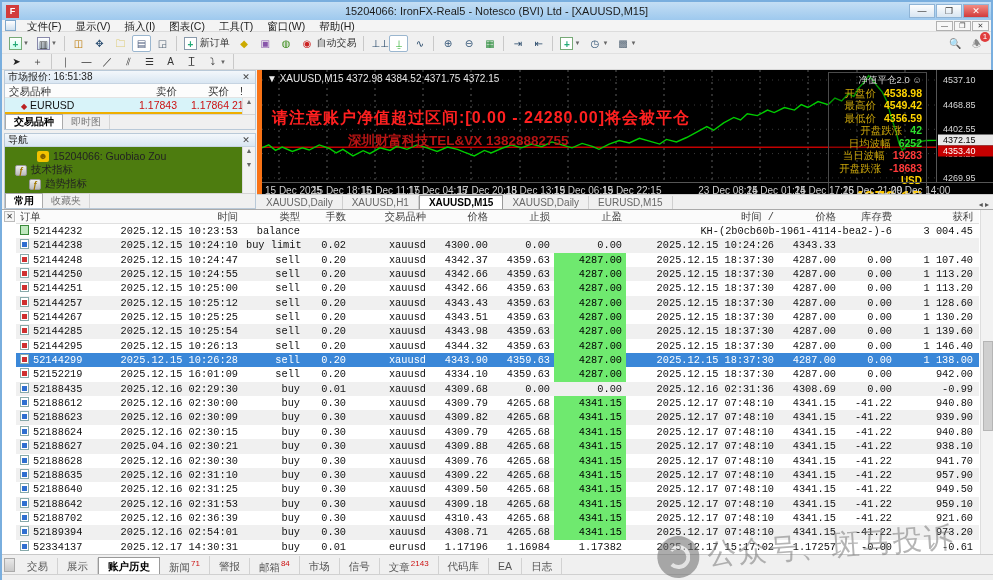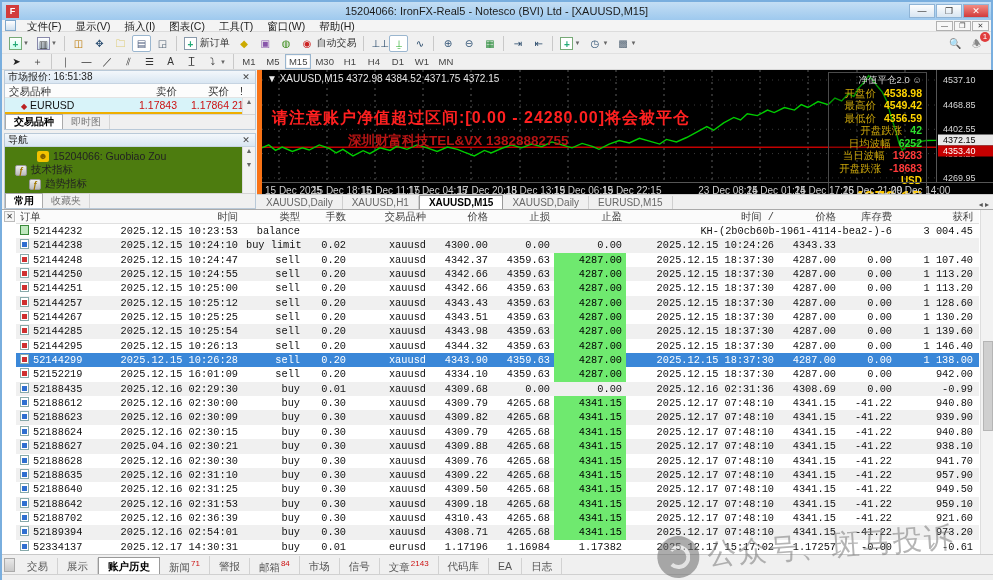--- a/index.html
+++ b/index.html
@@ -265,31 +265,20 @@
         <span class="glyph">A</span>
       </div>
     <div class="tbtn">
         <span class="glyph">T̲</span>
       </div>
     <div class="tbtn">
         <span class="glyph">⤵</span>
         <span class="drop">▼</span>
       </div>
     <div class="tsep"></div>
-    <div id="tf-buttons" style="display:flex">
-        <div class="tf-btn">M1</div>
-        <div class="tf-btn">M5</div>
-        <div class="tf-btn active">M15</div>
-        <div class="tf-btn">M30</div>
-        <div class="tf-btn">H1</div>
-        <div class="tf-btn">H4</div>
-        <div class="tf-btn">D1</div>
-        <div class="tf-btn">W1</div>
-        <div class="tf-btn">MN</div>
-      </div>
   </div>
 
   <div class="panel" style="left:2px; top:68px; width:252px; height:60px;">
     <div class="panel-title">
       <span>市场报价: 16:51:38</span>
       <span class="panel-x">✕</span>
     </div>
     <div class="mw-table" style="position:relative">
       <div class="mw-head" id="mw-head">
           <div style="text-align: left; padding: 0px 0px 0px 4px;">交易品种</div>

